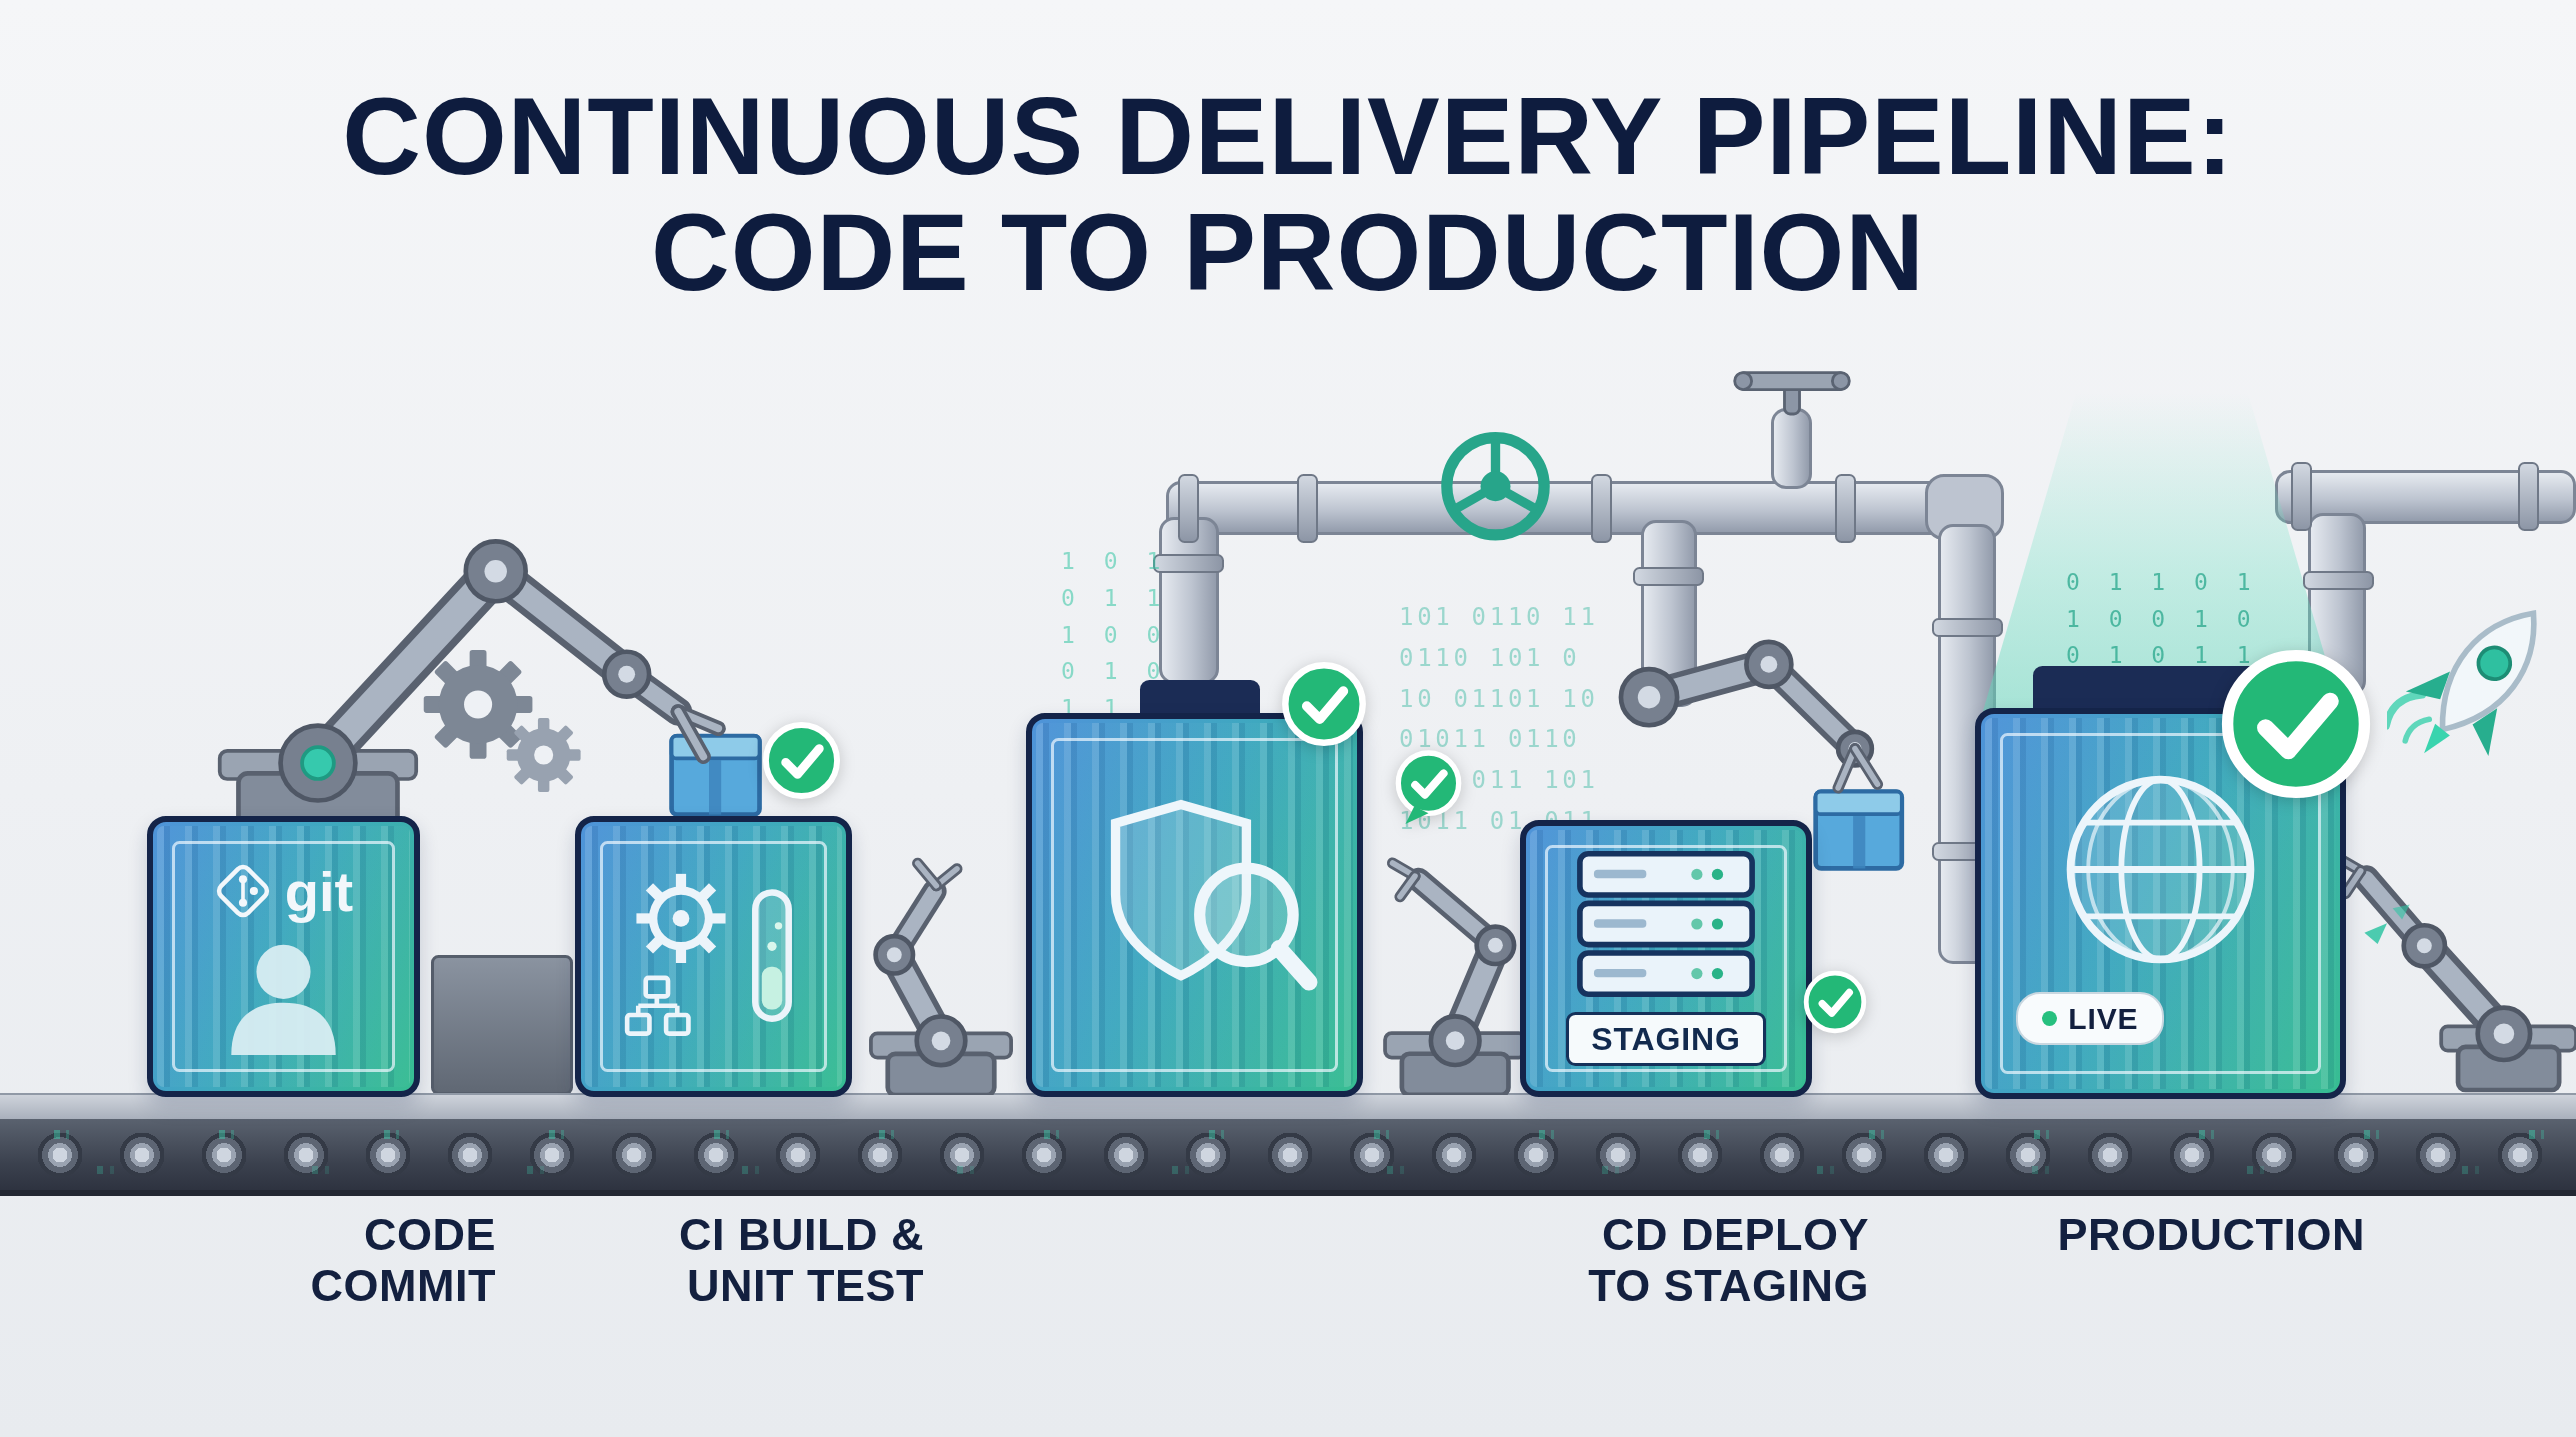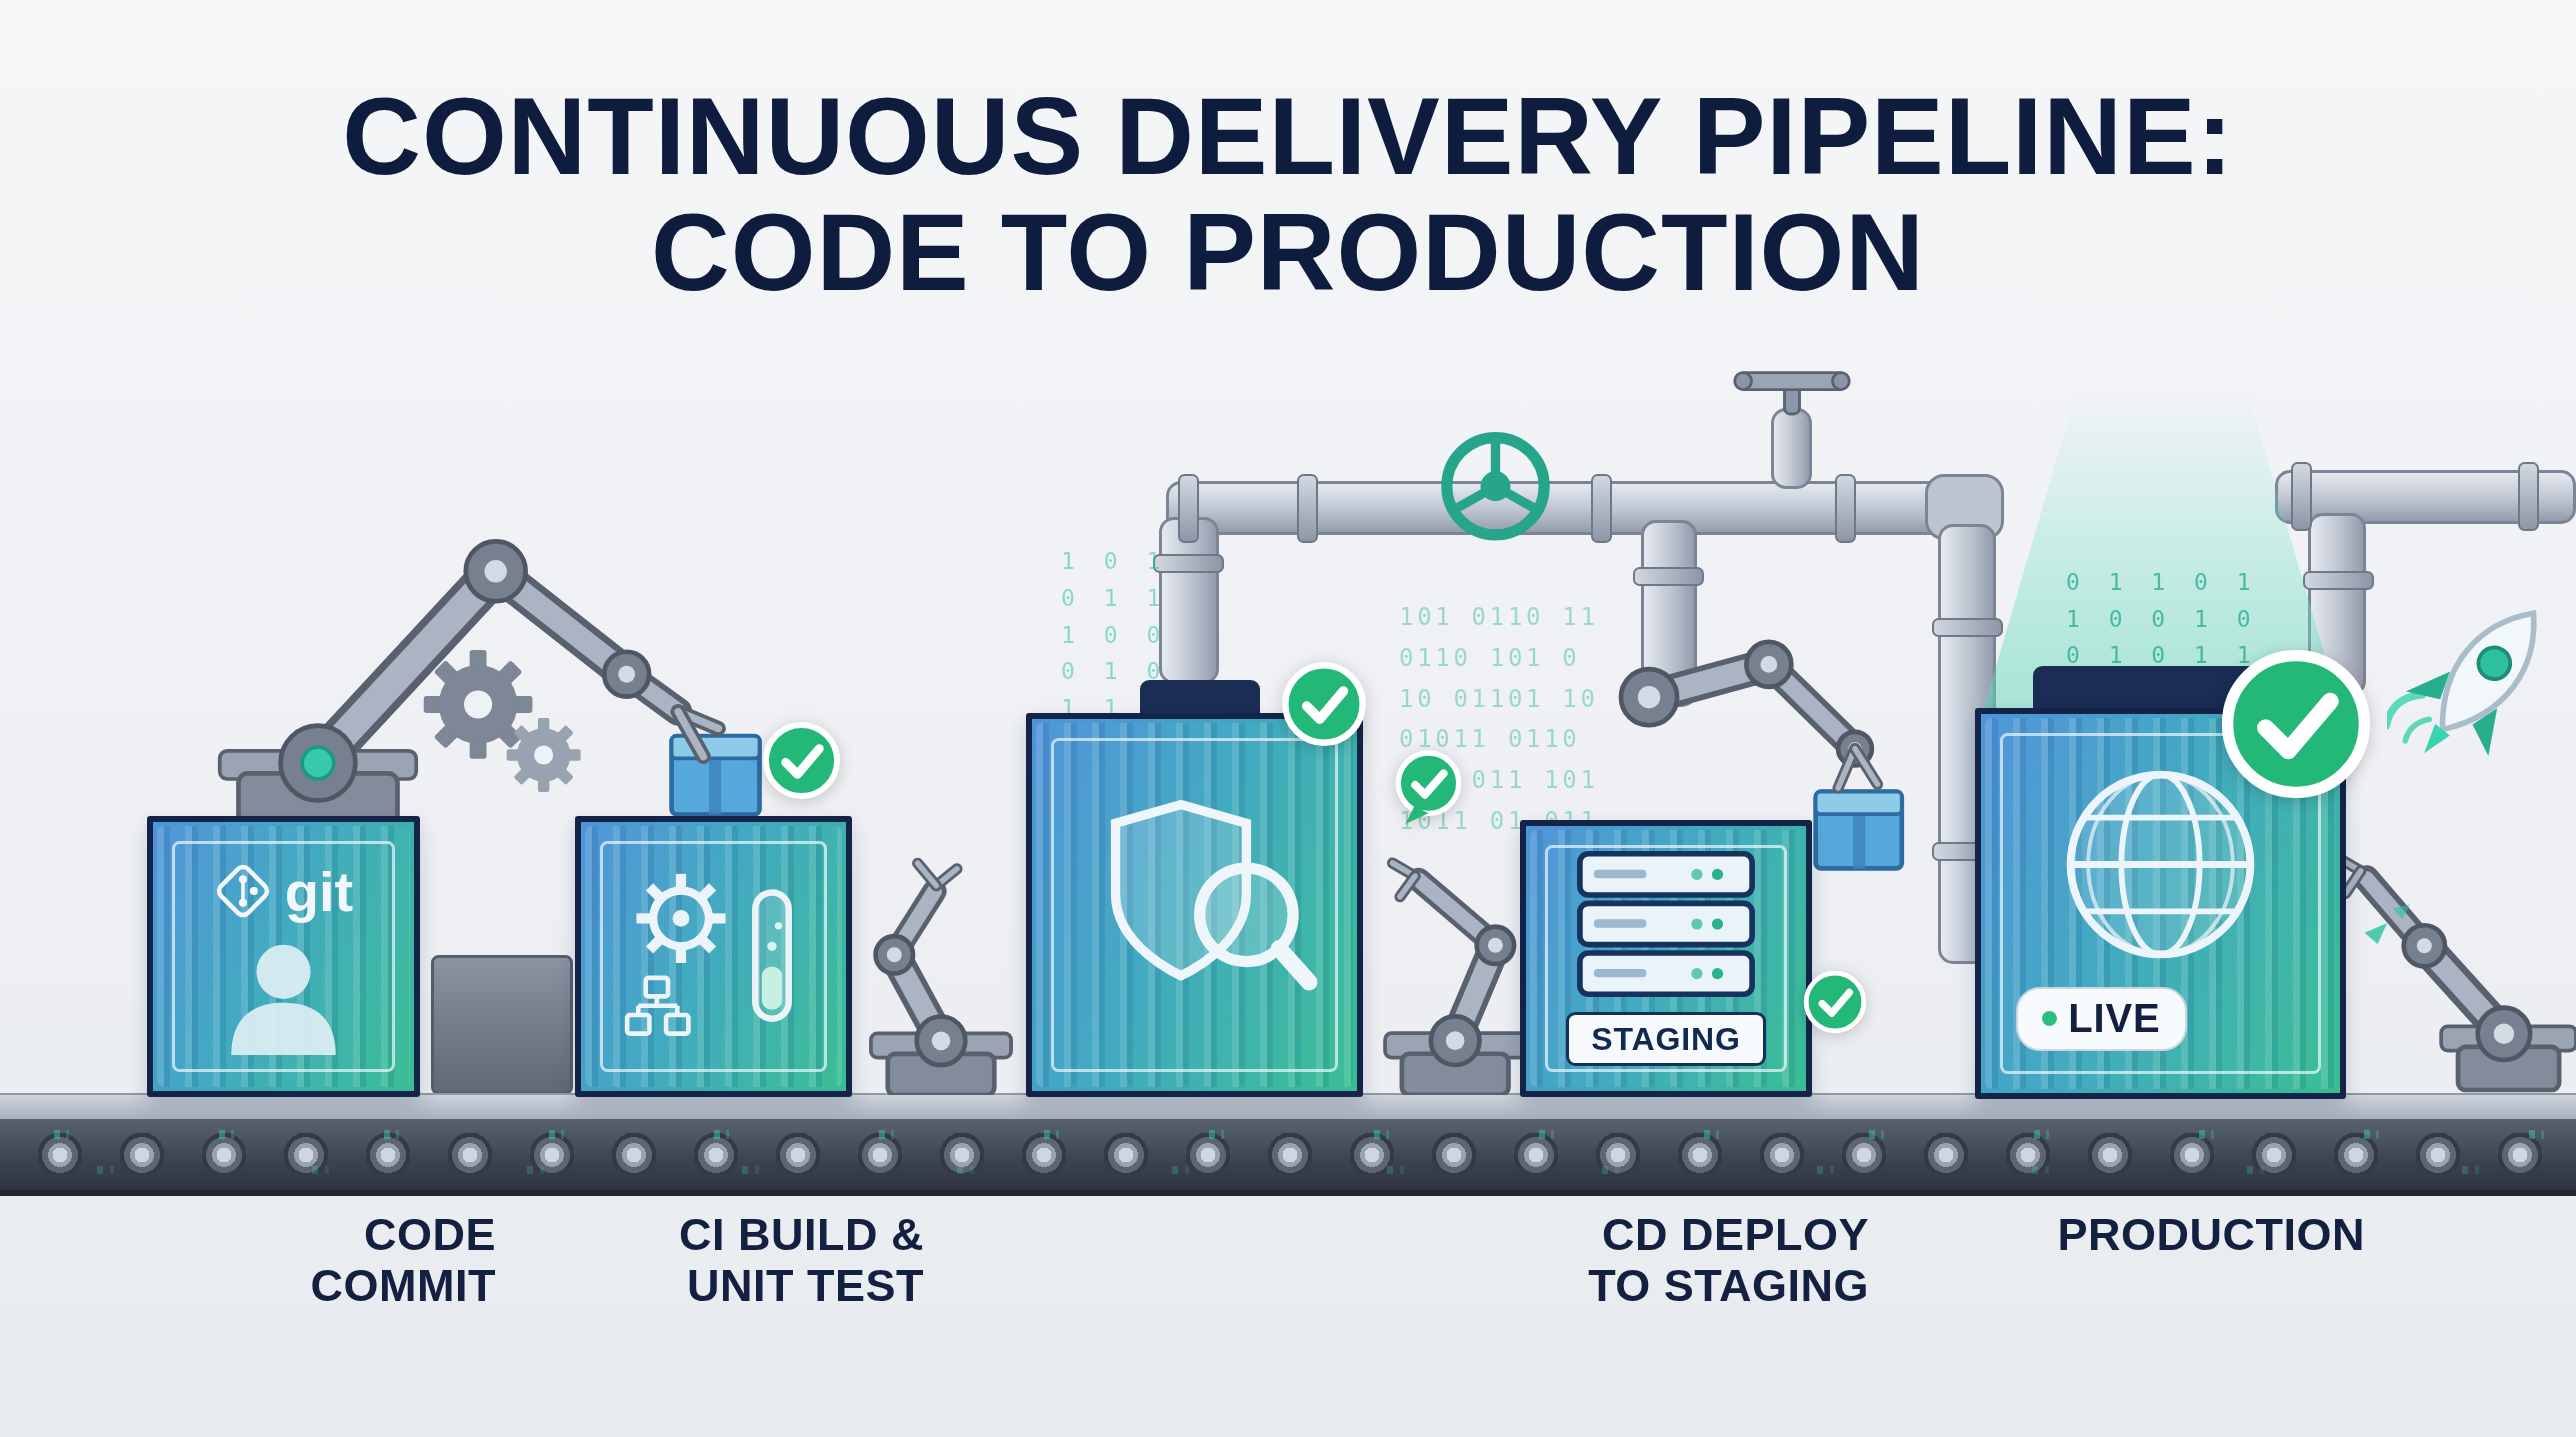--- a/index.html
+++ b/index.html
@@ -41,37 +41,37 @@
              border-bottom:6.6px solid #232732;}
   .belt-bolts{position:absolute;inset:0;
       background-image:radial-gradient(circle 22.5px at 41px 36px,#cfd6e0 0 7.5px,#9aa3b1 7.5px 12px,#5d6573 12px 18px,#343a46 18px 22.5px,transparent 22.5px);
       background-size:82px 71px;background-position:19px 0;}
   .belt-chips{position:absolute;left:0;right:0;top:11.2px;height:8.4px;opacity:.8;
       background-image:repeating-linear-gradient(90deg,transparent 0 54px,rgba(60,214,178,.55) 54px 60px,transparent 60px 66px,rgba(60,214,178,.35) 66px 69px,transparent 69px 165px);}
   .belt-chips.second{top:47px;opacity:.5;
       background-image:repeating-linear-gradient(90deg,transparent 0 97px,rgba(60,214,178,.5) 97px 103px,transparent 103px 110px,rgba(60,214,178,.3) 110px 114px,transparent 114px 215px);}
 
   
-  .box{position:absolute;z-index:5;border:6.6px solid #142449;border-radius:3px;box-sizing:border-box;
+  .box{position:absolute;z-index:5;border:6.6px solid #142449;border-radius:19px;box-sizing:border-box;
        background:linear-gradient(115deg,#4f93d9 0%,#3fa8c0 45%,#37bd92 100%);
        box-shadow:0 9.4px 19px rgba(20,40,80,.18);}
   .ridges{position:absolute;inset:3.7px;border-radius:6.6px;pointer-events:none;
        background:repeating-linear-gradient(90deg,rgba(255,255,255,.14) 0 6.6px,rgba(10,40,90,.10) 6.6px 13px,rgba(255,255,255,.02) 13px 28px);}
   .panel{position:absolute;inset:19px;border:3.7px solid rgba(240,248,255,.7);border-radius:7.5px;
        display:flex;flex-direction:column;align-items:center;justify-content:center;gap:15px;}
   .hatch{position:absolute;z-index:4;background:#1b2c55;border-radius:9.4px 9.4px 0 0;}
 
   .git-row{display:flex;align-items:center;gap:13px;}
   .git-text{color:#f2f7fb;font-size:56px;font-weight:bold;}
   .pill{background:#f6fafc;border:3.7px solid #15315a;border-radius:9.4px;color:#122a4e;
         font-weight:bold;font-size:32px;letter-spacing:0.9px;padding:5.6px 22.5px;}
   .live-pill{display:flex;align-items:center;gap:11.2px;background:#f8fbfd;border:2.8px solid #c9d7e0;
         border-radius:24px;padding:7.5px 24px;align-self:flex-start;margin-left:13px;}
   .live-dot{width:15px;height:15px;border-radius:50%;background:#27c07f;}
-  .live-text{color:#13203f;font-weight:bold;font-size:40px;letter-spacing:0.9px;}
+  .live-text{color:#13203f;font-weight:bold;font-size:30px;letter-spacing:0.9px;}
 
   
   .arm{position:absolute;z-index:4;}
   .seg-o{stroke:#59616f;stroke-linecap:round;fill:none;}
   .seg-i{stroke:#aab4c2;stroke-linecap:round;fill:none;}
   .joint-o{fill:#77808f;stroke:#4f5765;stroke-width:5;}
   .joint-i{fill:#d3dae4;}
   .armbase{fill:#828c9b;stroke:#59616f;stroke-width:5;}
   .armcap{fill:#9aa4b2;stroke:#59616f;stroke-width:4;}
   .lens{fill:#36c9ad;stroke:#1f9a82;stroke-width:4;}

